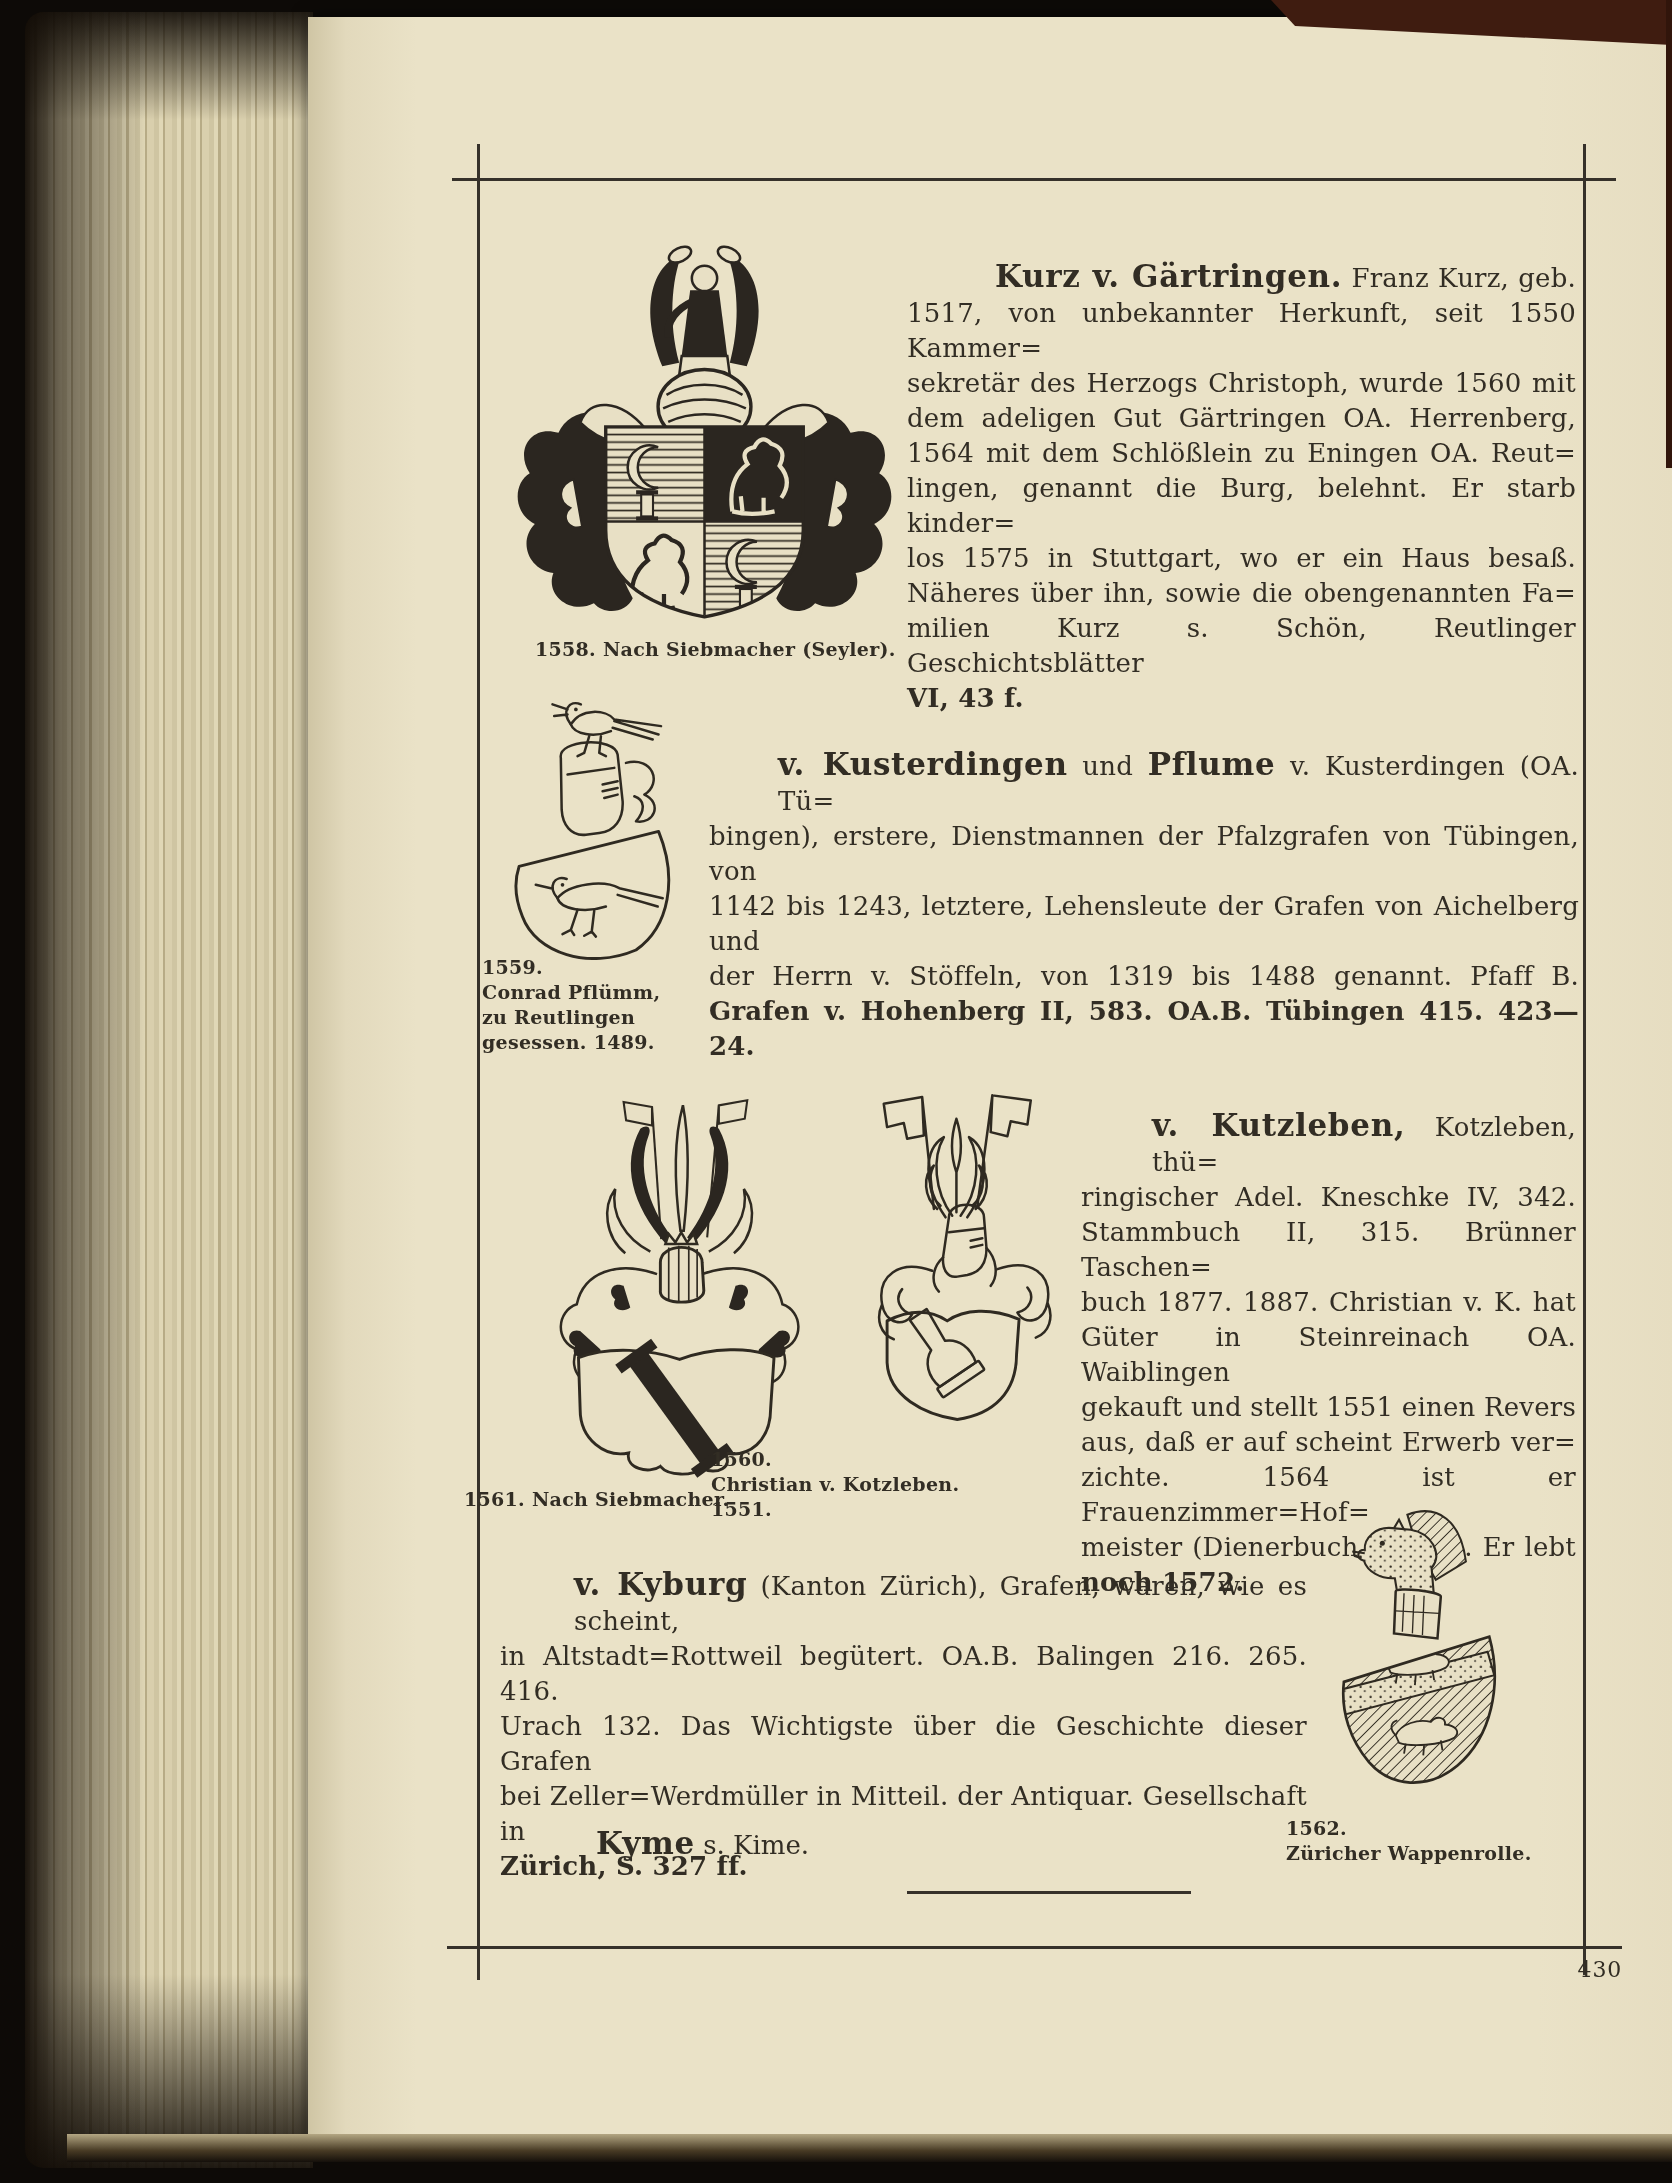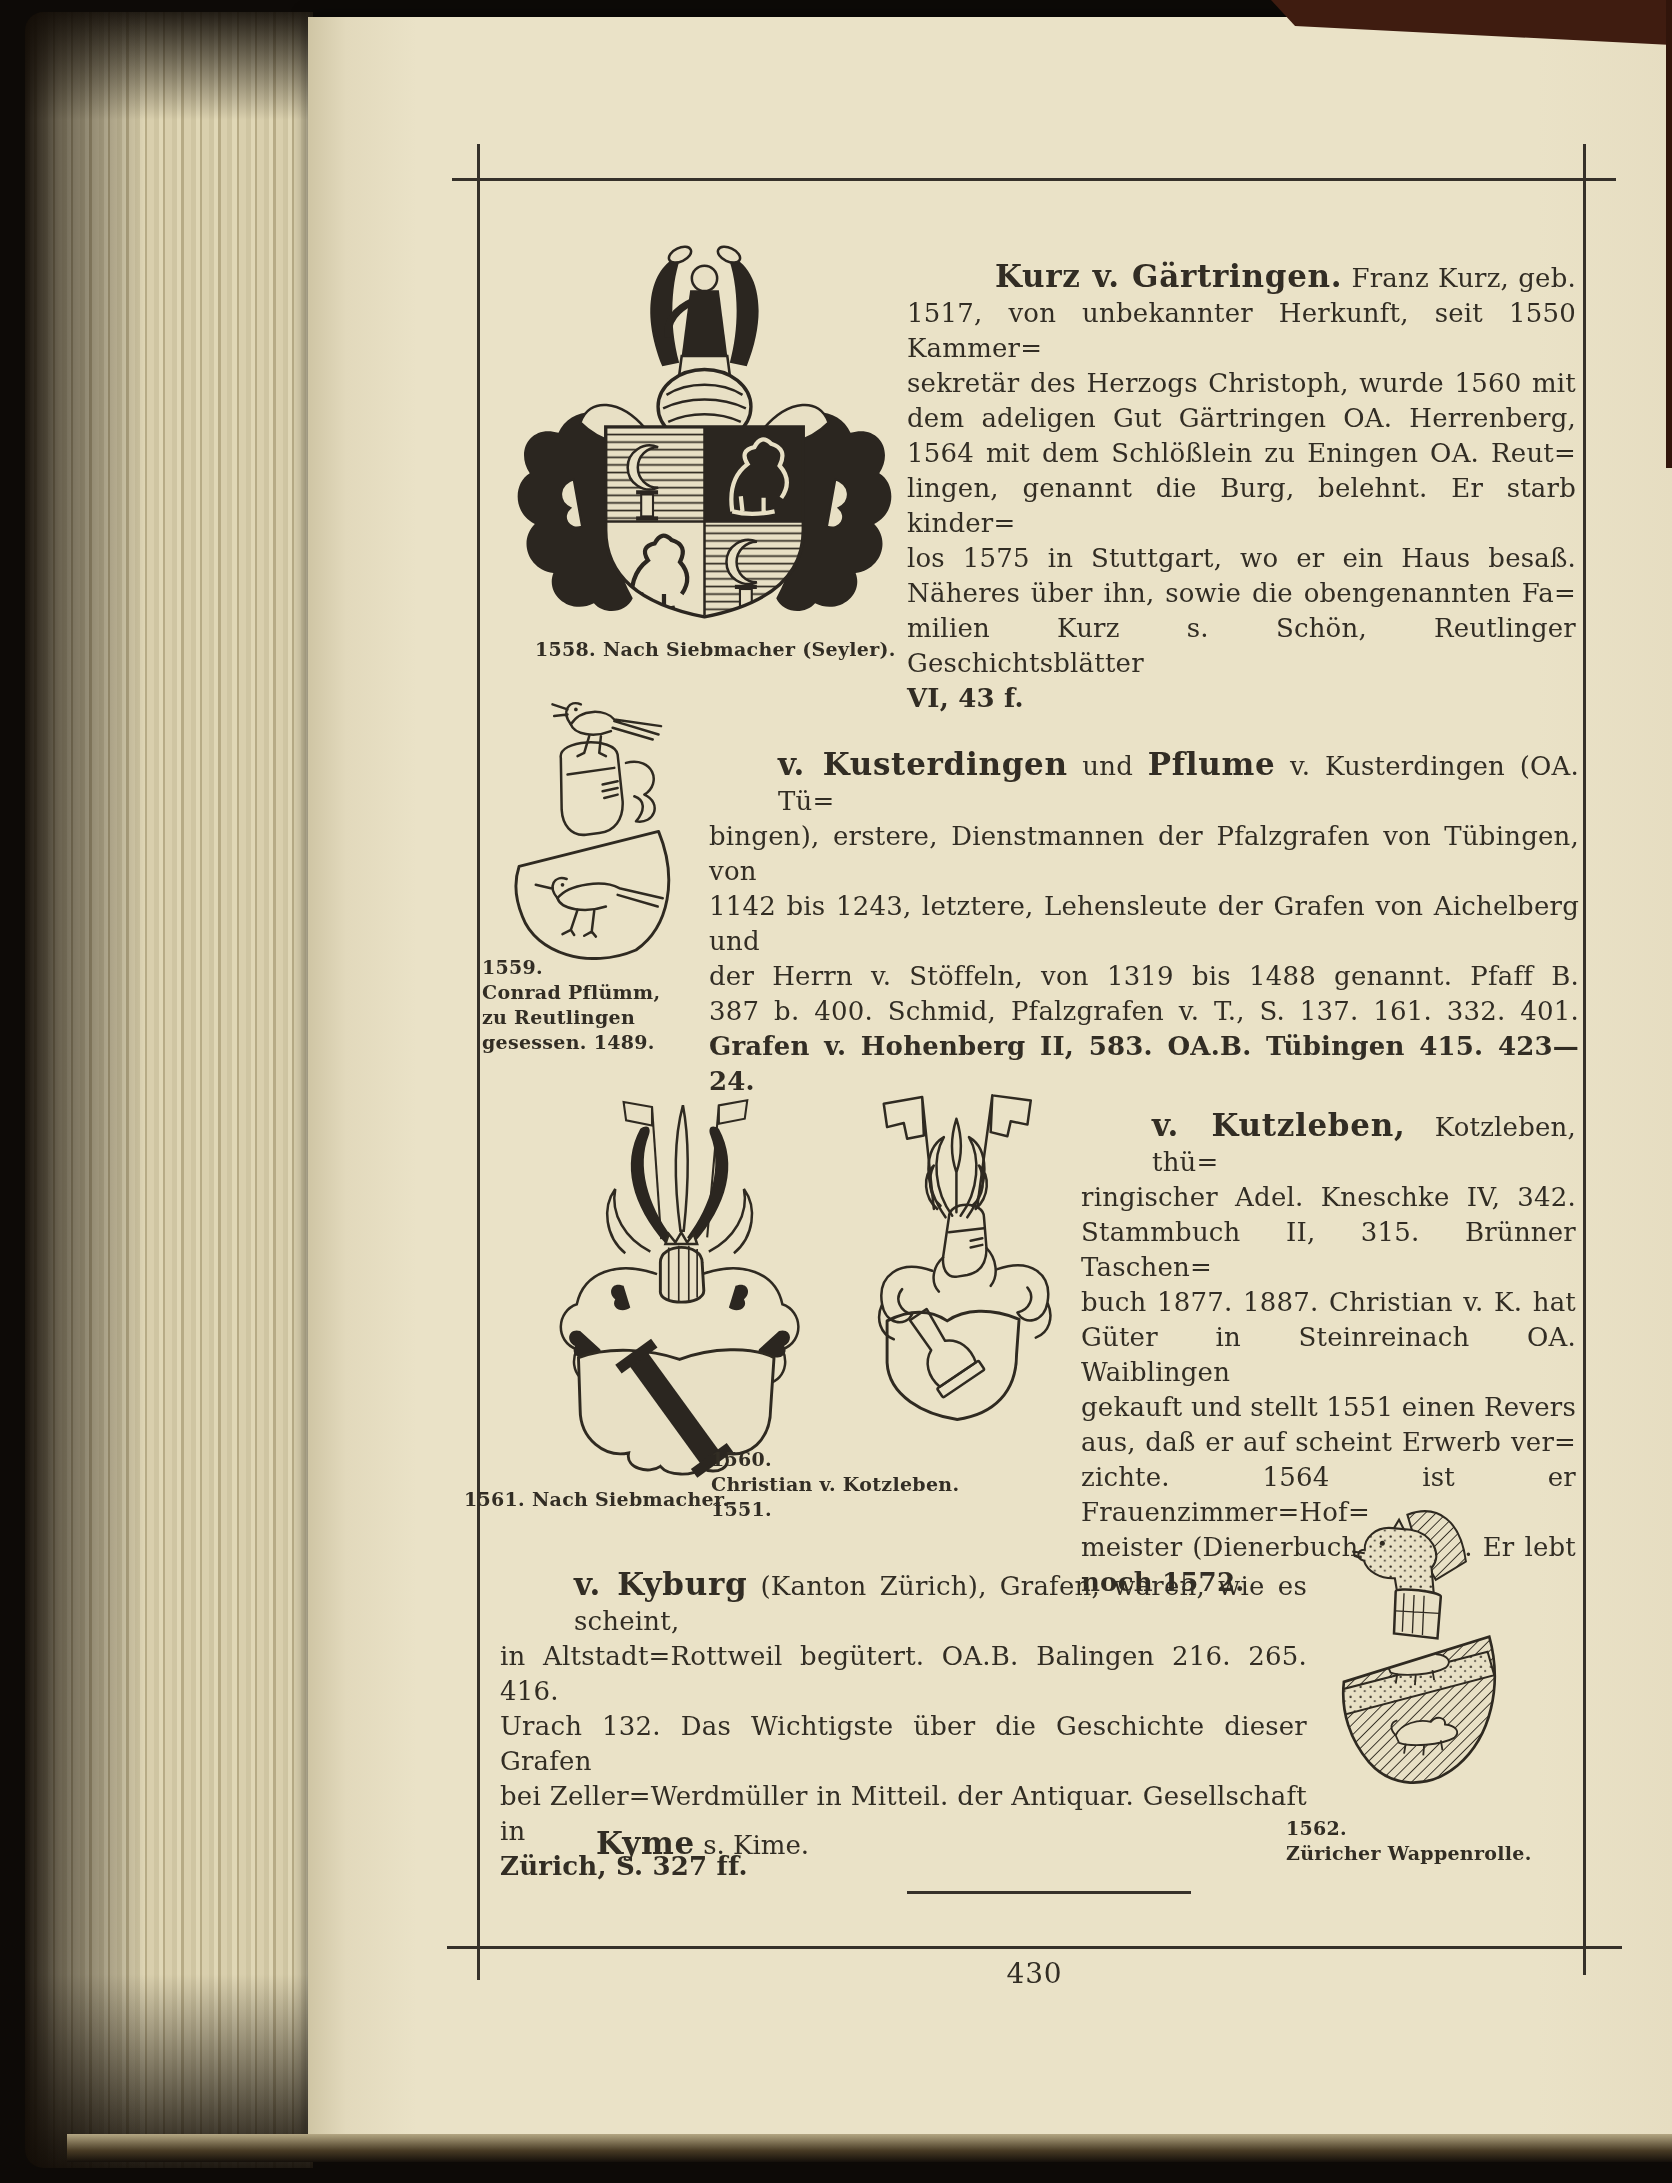--- a/index.html
+++ b/index.html
@@ -24,22 +24,22 @@
   .rule{position:absolute;background:#36312a;z-index:3;}
   
   .tb{position:absolute;z-index:4;font-size:26px;line-height:35px;letter-spacing:0.2px;}
   .tb .line{text-align:justify;text-align-last:justify;}
   .tb .line.last{text-align-last:left;font-weight:bold;}
   .firstline{text-align:justify;text-align-last:justify;white-space:normal;}
   .fhead{font-weight:bold;font-size:31px;letter-spacing:0.7px;}
   .cap{position:absolute;z-index:4;font-size:19px;line-height:25px;font-weight:bold;
        letter-spacing:0.3px;text-align:center;}
   .cap .cap-line{text-align:left;}
-  .pagenum{position:absolute;left:447px;top:1957px;width:1175px;text-align:center;
-           font-size:28px;z-index:4;letter-spacing:0.8px;}
+  .pagenum{position:absolute;left:447px;top:1957px;width:1175px;text-align:right;
+           font-size:22px;z-index:4;letter-spacing:0.8px;}
   .divider{position:absolute;left:907px;top:1891px;width:284px;height:2.5px;background:#36312a;z-index:4;}
   .fig{position:absolute;z-index:4;}
   .kyme{position:absolute;left:596px;top:1825px;z-index:4;font-size:26px;text-align:right;}
 </style>
 </head>
 <body>
 
 <div class="screenshot">
 
   <div class="pages-stack"></div>
@@ -154,21 +154,20 @@
       <div class="cap-line">zu Reutlingen</div>
       <div class="cap-line last">gesessen.  1489.</div>
     </div>
 
   <div class="tb" style="left:709px;top:747px;width:870px">
     <div class="firstline" style="padding-left:69px"><span class="fhead">v. Kusterdingen</span><span> und </span><span class="fhead">Pflume</span><span> v. Kusterdingen (OA. Tü=</span></div>
     <div>
         <div class="line">bingen), erstere, Dienstmannen der Pfalzgrafen von Tübingen, von</div>
         <div class="line">1142 bis 1243, letztere, Lehensleute der Grafen von Aichelberg und</div>
         <div class="line">der Herrn v. Stöffeln, von 1319 bis 1488 genannt.  Pfaff B.</div>
-        <div class="line">387 b. 400.  Schmid, Pfalzgrafen v. T., S. 137. 161. 332. 401.</div>
         <div class="line last">Grafen v. Hohenberg II, 583.  OA.B. Tübingen 415. 423—24.</div>
       </div>
   </div>
 
   <div class="fig" style="left:525px;top:1080px;width:305px;height:400px">
     <svg viewBox="0 0 365 478" width="305" height="400">
       <g stroke="#2f2a21" fill="none" stroke-width="2.5">
         <path d="M163,190 L152,32"></path>
           <path d="M152,32 L118,26 L121,48 L152,54 Z" fill="#e8e0c5"></path>
         <path d="M218,188 L232,30"></path>

